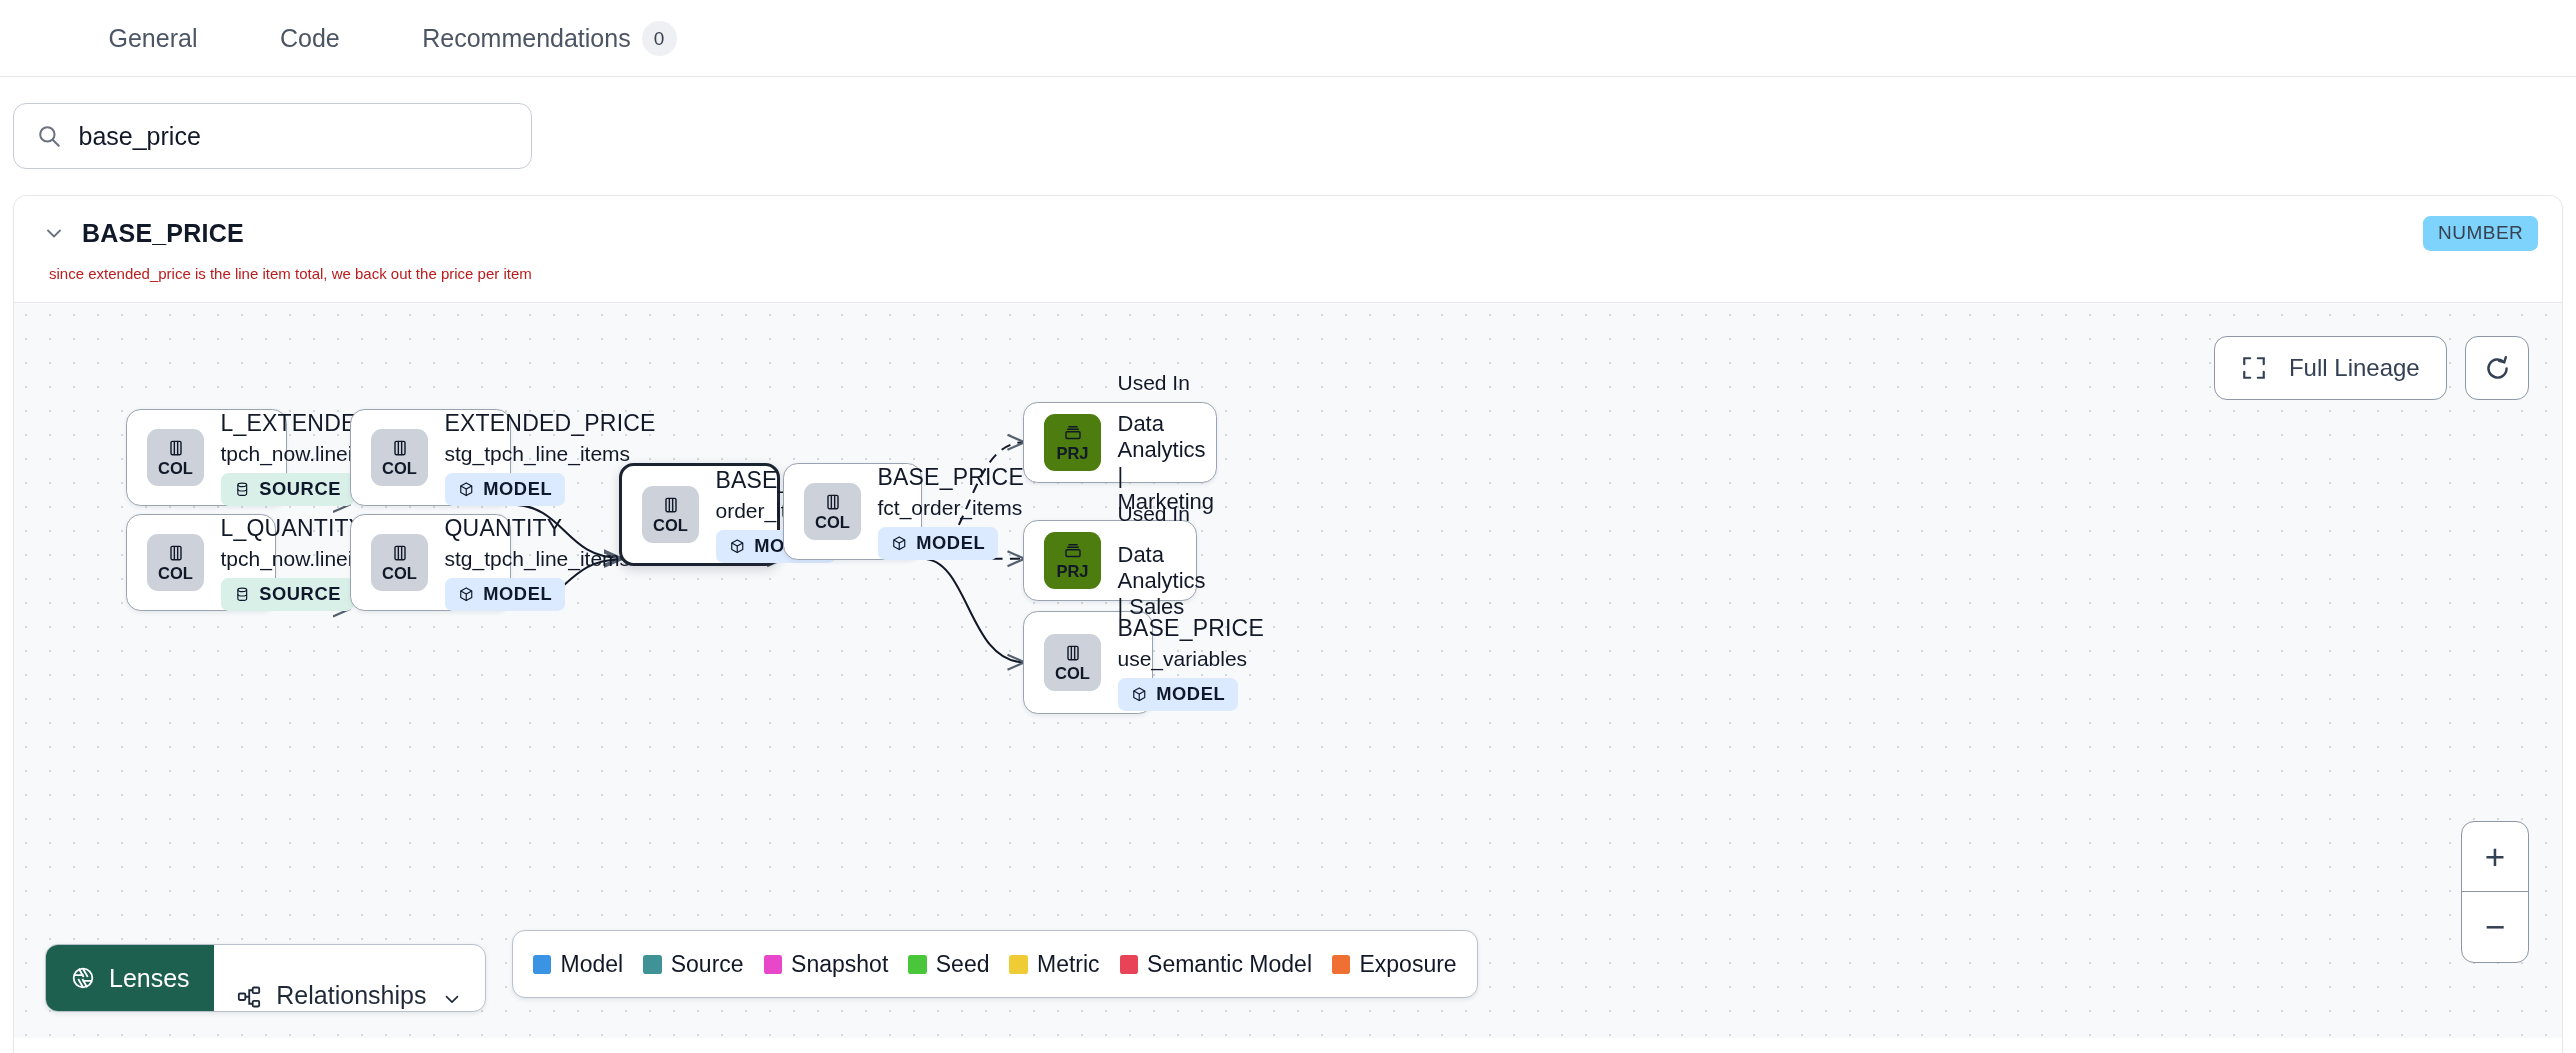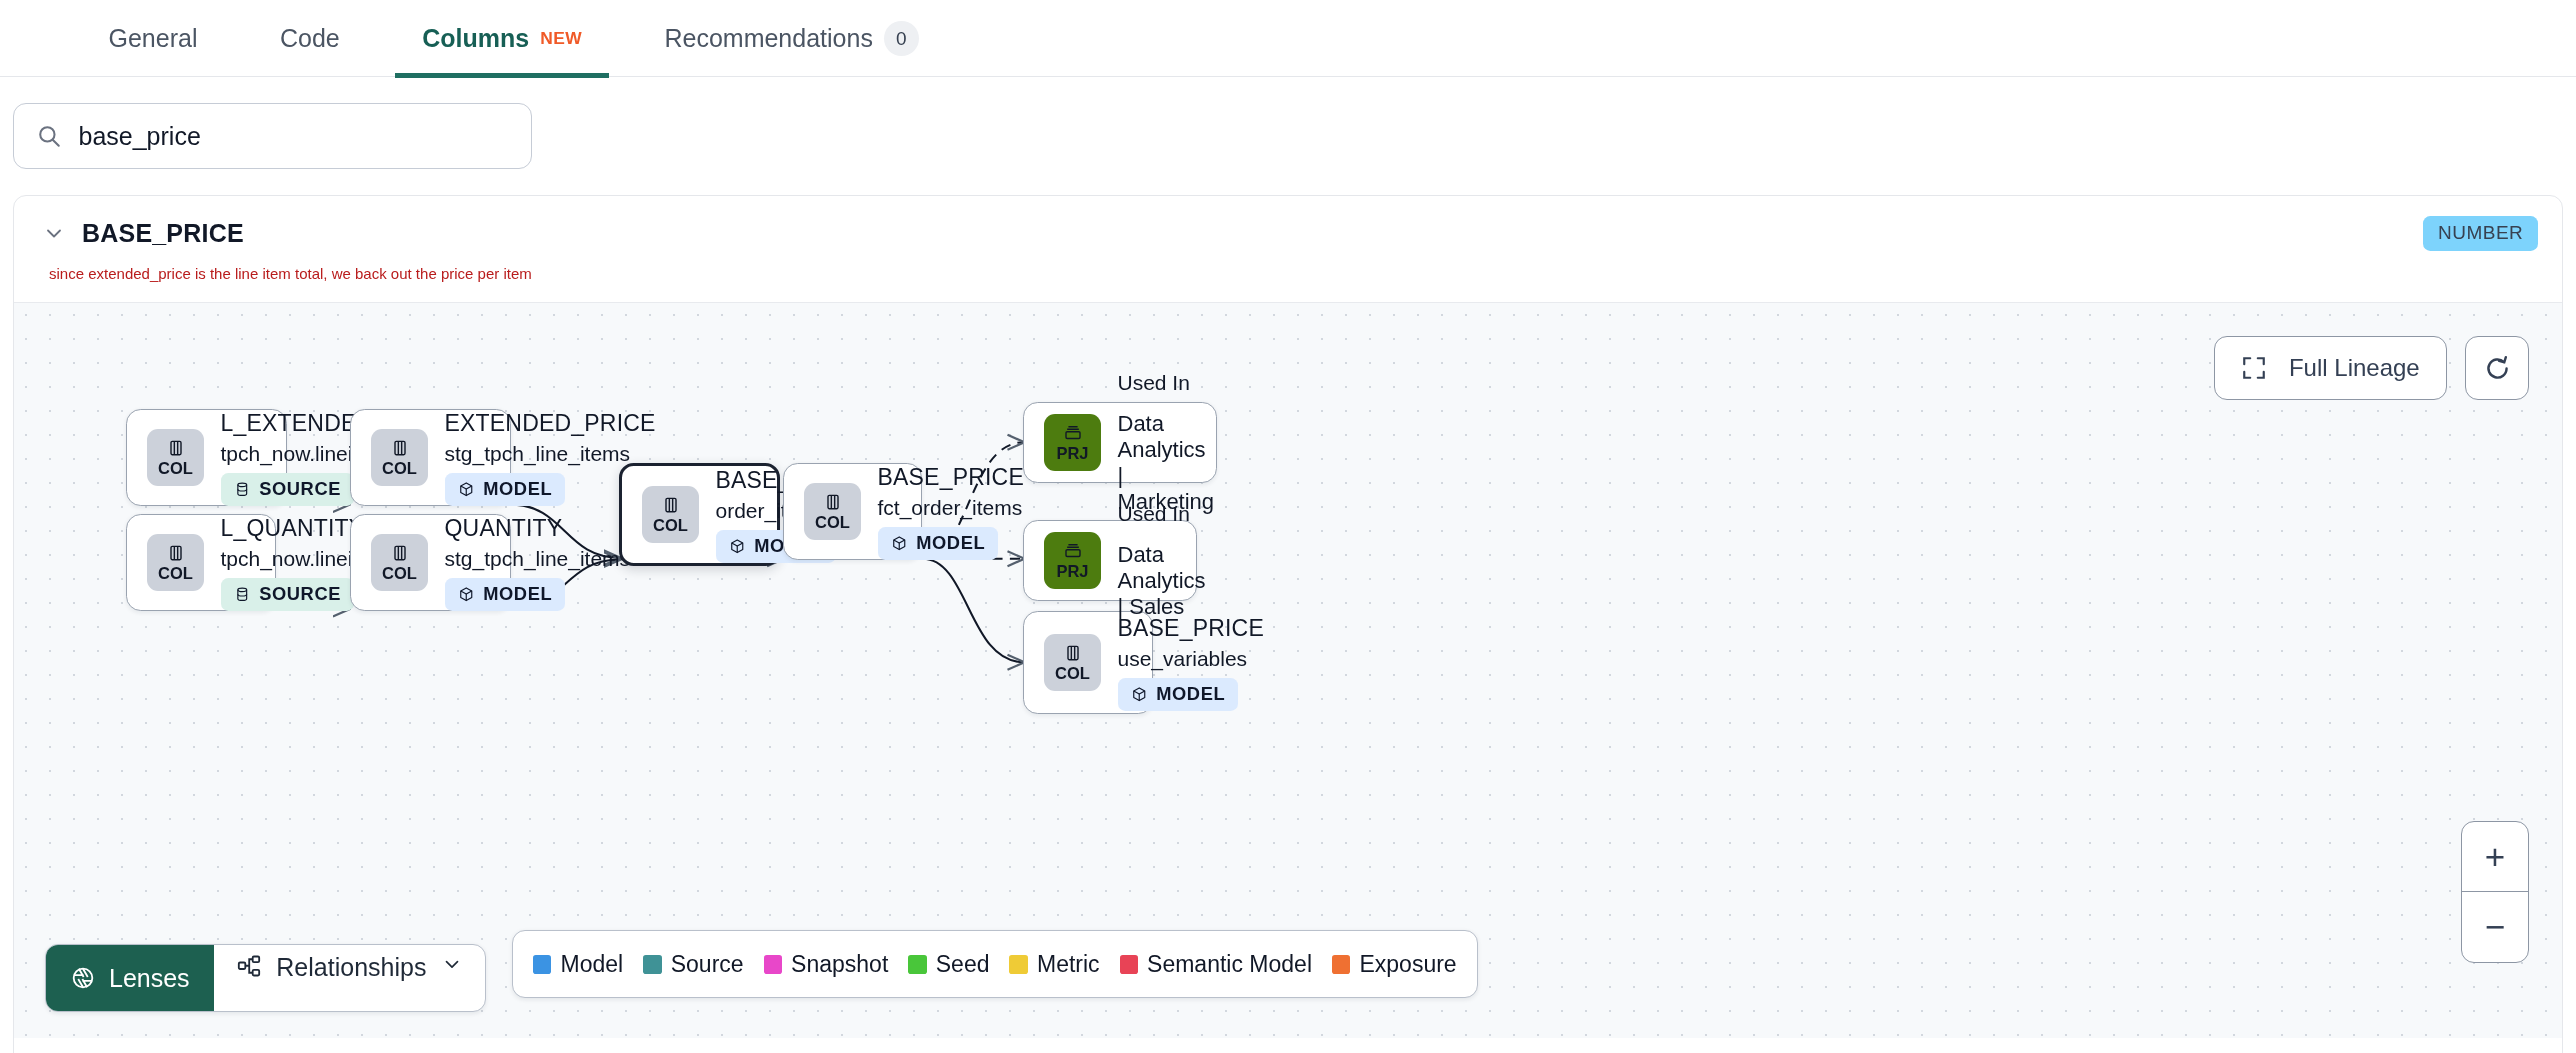--- a/index.html
+++ b/index.html
@@ -245,22 +245,22 @@
   }
   .lenses {
     display: flex; align-items: center; gap: 13px;
     background: #1d6050;
     color: #fff;
     padding: 0 24px;
     font-size: 25px;
     cursor: pointer;
   }
   .relationships {
-    display: flex; align-items: flex-start; gap: 14.7px;
-    padding: 8px 22px;
+    display: flex; align-items: flex-end; gap: 14.7px;
+    padding: 1px 22px;
     font-size: 25px;
     color: #1f2937;
     cursor: pointer;
   }
   .legend {
     display: flex;
     align-items: center;
     gap: 20px;
     height: 68px;
     padding: 0 20px;
@@ -275,24 +275,20 @@
 </style>
 </head>
 <body>
 
 <div class="tabbar">
   <div class="tab">
     <span>General</span>
   </div>
   <div class="tab">
     <span>Code</span>
-  </div>
-  <div class="tab active">
-    <span>Columns</span>
-    <span class="tab-new">NEW</span>
   </div>
   <div class="tab">
     <span>Recommendations</span>
     <span class="tab-count">0</span>
   </div>
 </div>
 
 <div class="searchwrap">
   <div class="searchbox">
     <span class="ico">

